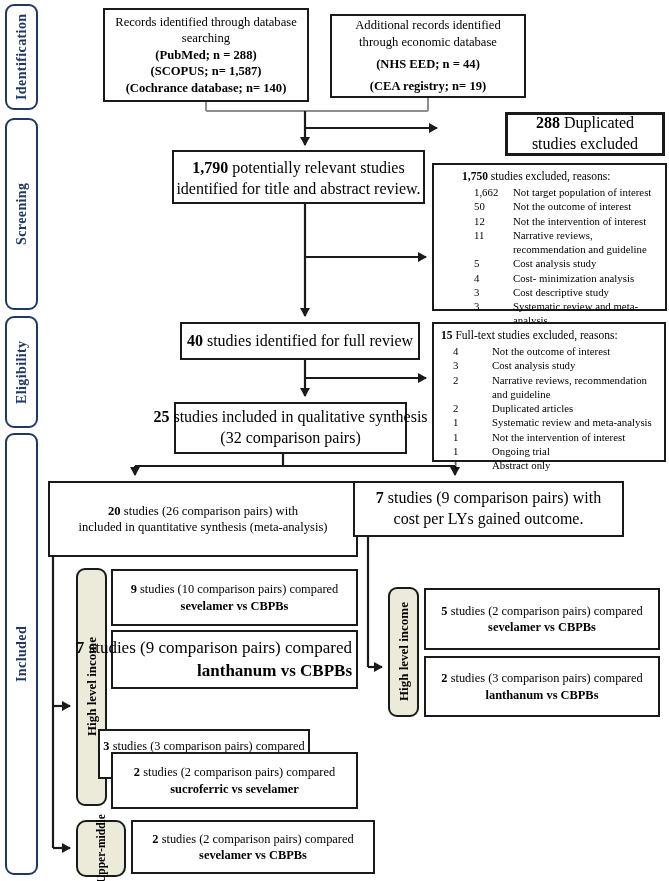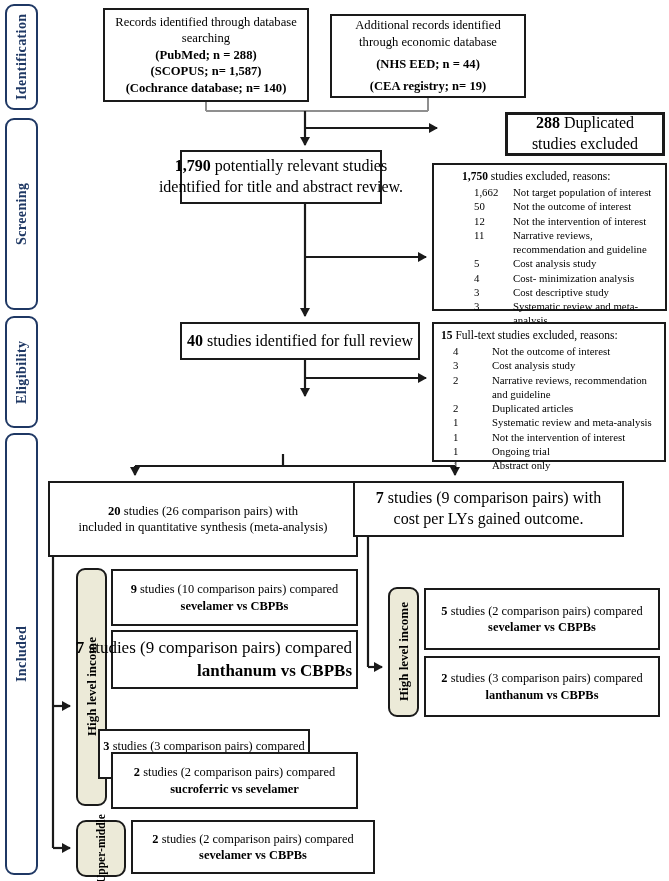--- a/index.html
+++ b/index.html
@@ -104,21 +104,21 @@
   <div class="fbox" style="left:330px;top:14px;width:196px;height:84px;font-size:12.6px;gap:6px;">
     <div>Additional records identified through economic database</div>
     <div class="b">(NHS EED; n = 44)</div>
     <div class="b">(CEA registry; n= 19)</div>
   </div>
 
   <div class="fbox thick" style="left:505px;top:112px;width:160px;height:44px;">
     <div><span class="b">288</span><span> Duplicated studies excluded</span></div>
   </div>
 
-  <div class="fbox" style="left:180px;top:150px;width:202px;height:54px;">
+  <div class="fbox" style="left:172px;top:150px;width:253px;height:54px;justify-content:flex-end;">
     <div class="nowrap"><span class="b">1,790</span><span> potentially relevant studies</span></div>
     <div class="nowrap">identified for title and abstract review.</div>
   </div>
 
   <div class="rbox" style="left:432px;top:163px;width:235px;height:148px;padding-left:28px;">
     <div class="title"><span class="b">1,750</span><span> studies excluded, reasons:</span></div>
     <div class="rgrid">
       <span class="num">1,662</span>
         <span>Not target population of interest</span>
       <span class="num">50</span>
@@ -157,20 +157,24 @@
         <span>Systematic review and meta-analysis</span>
       <span class="num">1</span>
         <span>Not the intervention of interest</span>
       <span class="num">1</span>
         <span>Ongoing trial</span>
       <span class="num">1</span>
         <span>Abstract only</span>
     </div>
   </div>
 
+  <div class="fbox" style="left:174px;top:402px;width:233px;height:52px;">
+    <div class="nowrap"><span class="b">25</span><span> studies included in qualitative synthesis</span></div>
+    <div class="nowrap">(32 comparison pairs)</div>
+  </div>
 
   <div class="fbox" style="left:48px;top:481px;width:310px;height:76px;font-size:12.6px;">
     <div class="nowrap"><span class="b">20</span><span> studies (26 comparison pairs) with</span></div>
     <div class="nowrap">included in quantitative synthesis (meta-analysis)</div>
   </div>
 
   <div class="fbox" style="left:353px;top:481px;width:271px;height:56px;">
     <div class="nowrap"><span class="b">7</span><span> studies (9 comparison pairs) with</span></div>
     <div class="nowrap">cost per LYs gained outcome.</div>
   </div>

